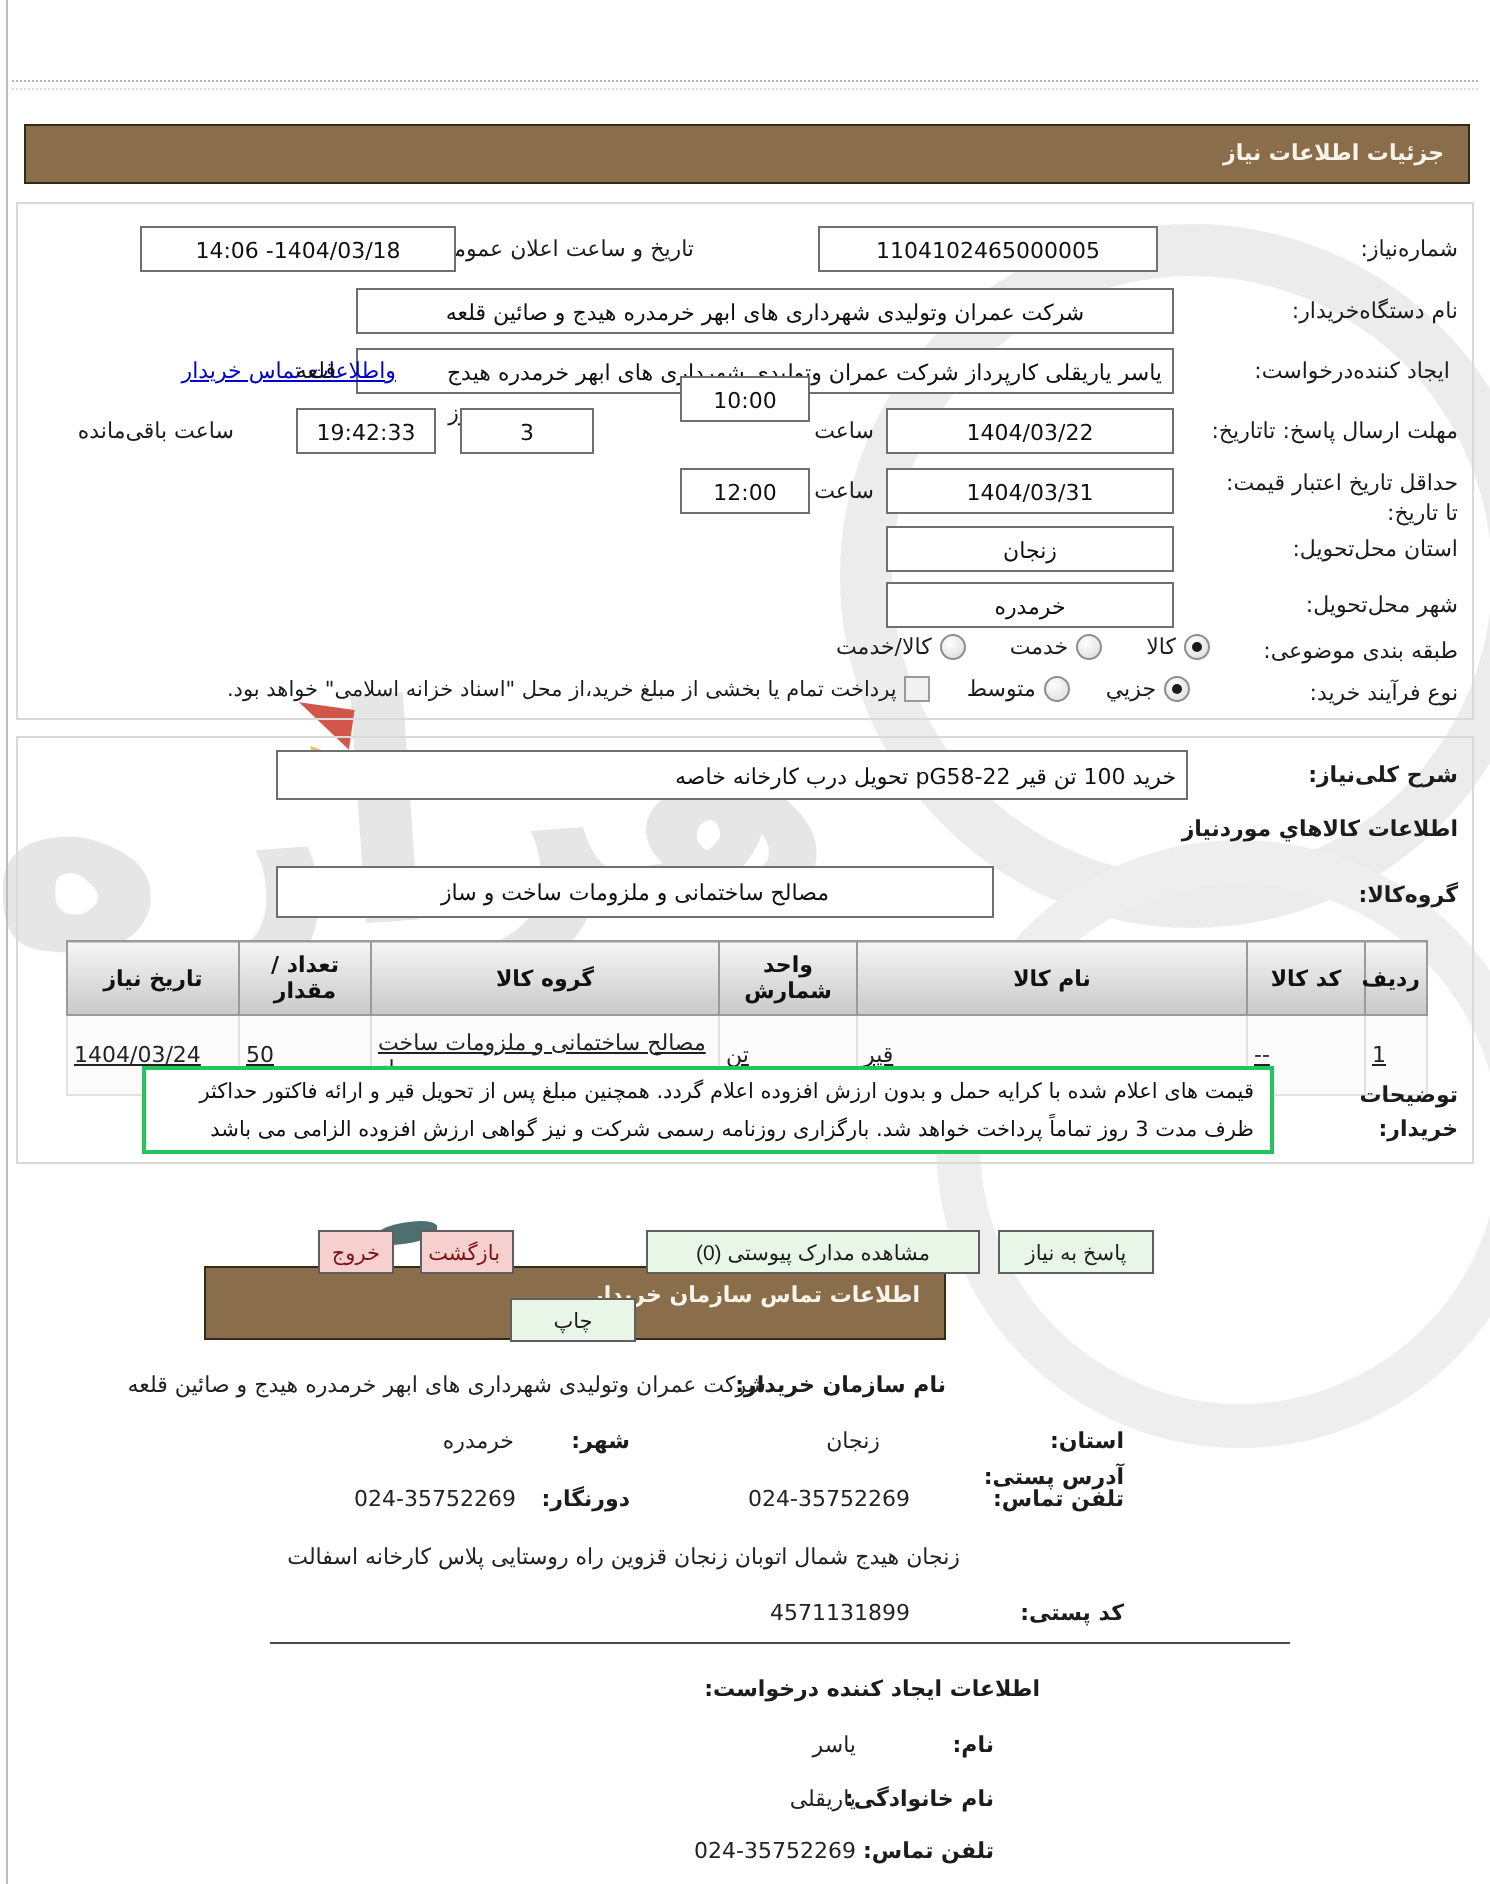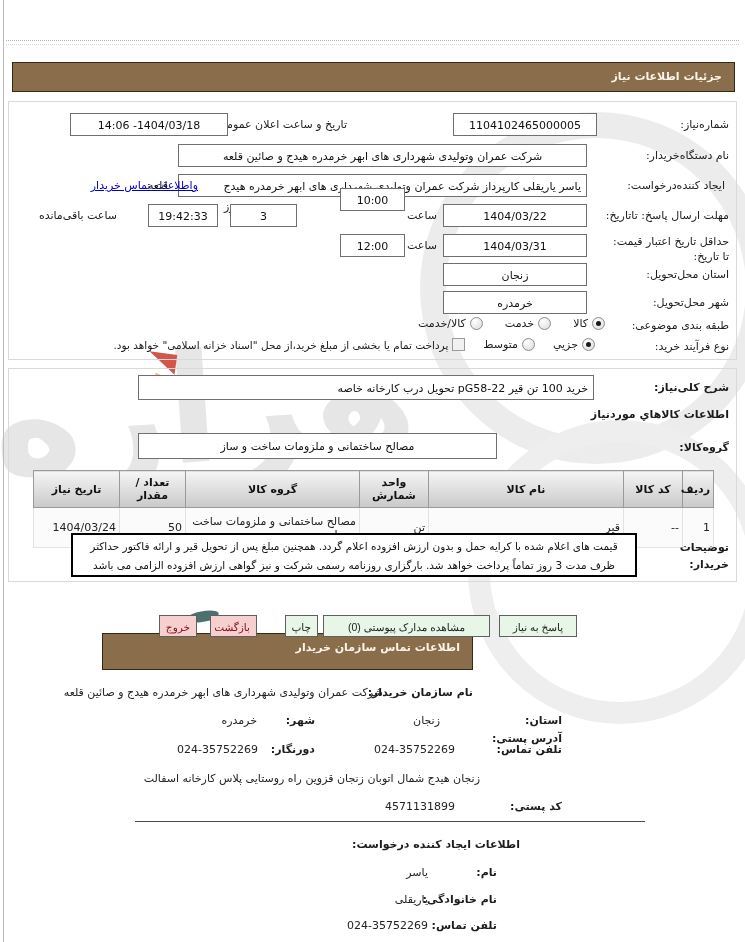--- a/index.html
+++ b/index.html
@@ -48,23 +48,23 @@
   .chk{display:inline-block;width:11px;height:11px;border:1px solid #9a9a9a;background:#f1f1f1;
        vertical-align:-2px;margin-left:4px;}
   .optrow{position:absolute;display:flex;align-items:center;gap:22px;z-index:2;}
   .opt{display:flex;align-items:center;font-size:11px;color:#1c1c1c;white-space:nowrap;}
   
   .goods{position:absolute;left:33px;top:470px;width:680px;border-collapse:collapse;
          table-layout:fixed;z-index:2;direction:rtl;}
   .goods th{background:linear-gradient(#f5f5f5,#c9c9c9);border:1px solid #9a9a9a;
          font-size:11px;font-weight:bold;color:#111;height:30px;padding:3px 3px;}
   .goods td{background:#fbfbfb;border:1px solid #e2e2e2;border-top:none;font-size:11px;
-         color:#222;height:37px;text-align:right;padding:1px 3px;}
-  .notesbox{position:absolute;right:108px;top:533px;width:566px;height:44px;border:2px solid #000000;
-         background:#fff;font-size:10.5px;color:#111;text-align:center;line-height:1.8;
+         color:#222;height:37px;text-align:left;padding:1px 3px;text-decoration:underline;}
+  .notesbox{position:absolute;right:108px;top:533px;width:566px;height:44px;border:2px solid #22c55e;
+         background:#fff;font-size:10.5px;color:#111;line-height:1.8;
          padding:2px 8px;box-sizing:border-box;z-index:2;}
   
   .btn{position:absolute;height:22px;border:1px solid #5f5f5f;font-size:10.5px;color:#1c1c1c;
        text-align:center;line-height:20px;box-sizing:border-box;cursor:pointer;z-index:2;
        white-space:nowrap;overflow:hidden;margin-top:32px;}
   .btn.green{background:#e7f6e7;}
   .btn.pink{background:#f6cfcf;color:#7c1212;}
   .hr-dark{position:absolute;left:135px;top:821px;width:510px;border-top:1px solid #4a4a4a;z-index:2;}
   .val{position:absolute;font-size:11px;color:#222;white-space:nowrap;z-index:2;}
 </style>
@@ -83,21 +83,21 @@
 
   <div class="abs edge-line"></div>
   <div class="abs dot1"></div>
   <div class="abs dot2"></div>
 
   <div class="bar bar1">جزئیات اطلاعات نیاز</div>
 
   <div class="panel panel1"></div>
 
   <div class="lbl" style="top:118px;right:16px">شماره‌نیاز:</div>
-  <div class="box" style="top:113px;right:148px;width:144px">1104102465000005</div>
+  <div class="box" style="top:113px;right:166px;width:170px">1104102465000005</div>
   <div class="lbl" style="top:118px;right:398px">تاریخ و ساعت اعلان عمومی:</div>
   <div class="box" style="top:113px;right:517px;width:158px">1404/03/18- 14:06</div>
 
   <div class="lbl" style="top:149px;right:16px">نام دستگاه‌خریدار:</div>
   <div class="box" style="top:144px;right:158px;width:409px">شرکت عمران وتولیدی شهرداری های ابهر خرمدره هیدج و صائین قلعه</div>
 
   <div class="lbl" style="top:179px;right:20px">ایجاد کننده‌درخواست:</div>
   <div class="box ra" style="top:174px;right:158px;width:409px">یاسر یاریقلی کارپرداز شرکت عمران وتولیدی شهرداری های ابهر خرمدره هیدج</div>
   <div class="link" style="top:179px;right:547px">
     <span>واطلاعات تماس خریدار</span>
@@ -198,21 +198,21 @@
         <td>1404/03/24</td>
       </tr>
     </tbody>
   </table>
 
   <div class="lbl b" style="top:540px;right:16px;width:78px;white-space:normal;line-height:1.5">توضیحات خریدار:</div>
   <div class="notesbox">قیمت های اعلام شده با کرایه حمل و بدون ارزش افزوده اعلام گردد. همچنین مبلغ پس از تحویل قیر و ارائه فاکتور حداکثر ظرف مدت 3 روز تماماً پرداخت خواهد شد. بارگزاری روزنامه رسمی شرکت و نیز گواهی ارزش افزوده الزامی می باشد</div>
 
   <button class="btn green" style="top:583px;right:168px;width:78px">پاسخ به نیاز</button>
   <button class="btn green" style="top:583px;right:255px;width:167px">مشاهده مدارک پیوستی (0)</button>
-  <button class="btn green" style="top:583px;right:427px;width:33px">چاپ</button>
+  <button class="btn green" style="top:617px;right:427px;width:63px">چاپ</button>
   <button class="btn pink" style="top:583px;right:488px;width:47px">بازگشت</button>
   <button class="btn pink" style="top:583px;right:548px;width:38px">خروج</button>
 
   <div class="bar bar2">اطلاعات تماس سازمان خریدار</div>
 
   <div class="lbl b" style="top:686px;right:272px">نام سازمان خریدار:</div>
   <div class="val" style="top:686px;right:282px;margin-right:80px">شرکت عمران وتولیدی شهرداری های ابهر خرمدره هیدج و صائین قلعه</div>
 
   <div class="lbl b" style="top:714px;right:183px">استان:</div>
   <div class="val" style="top:714px;right:305px">زنجان</div>

